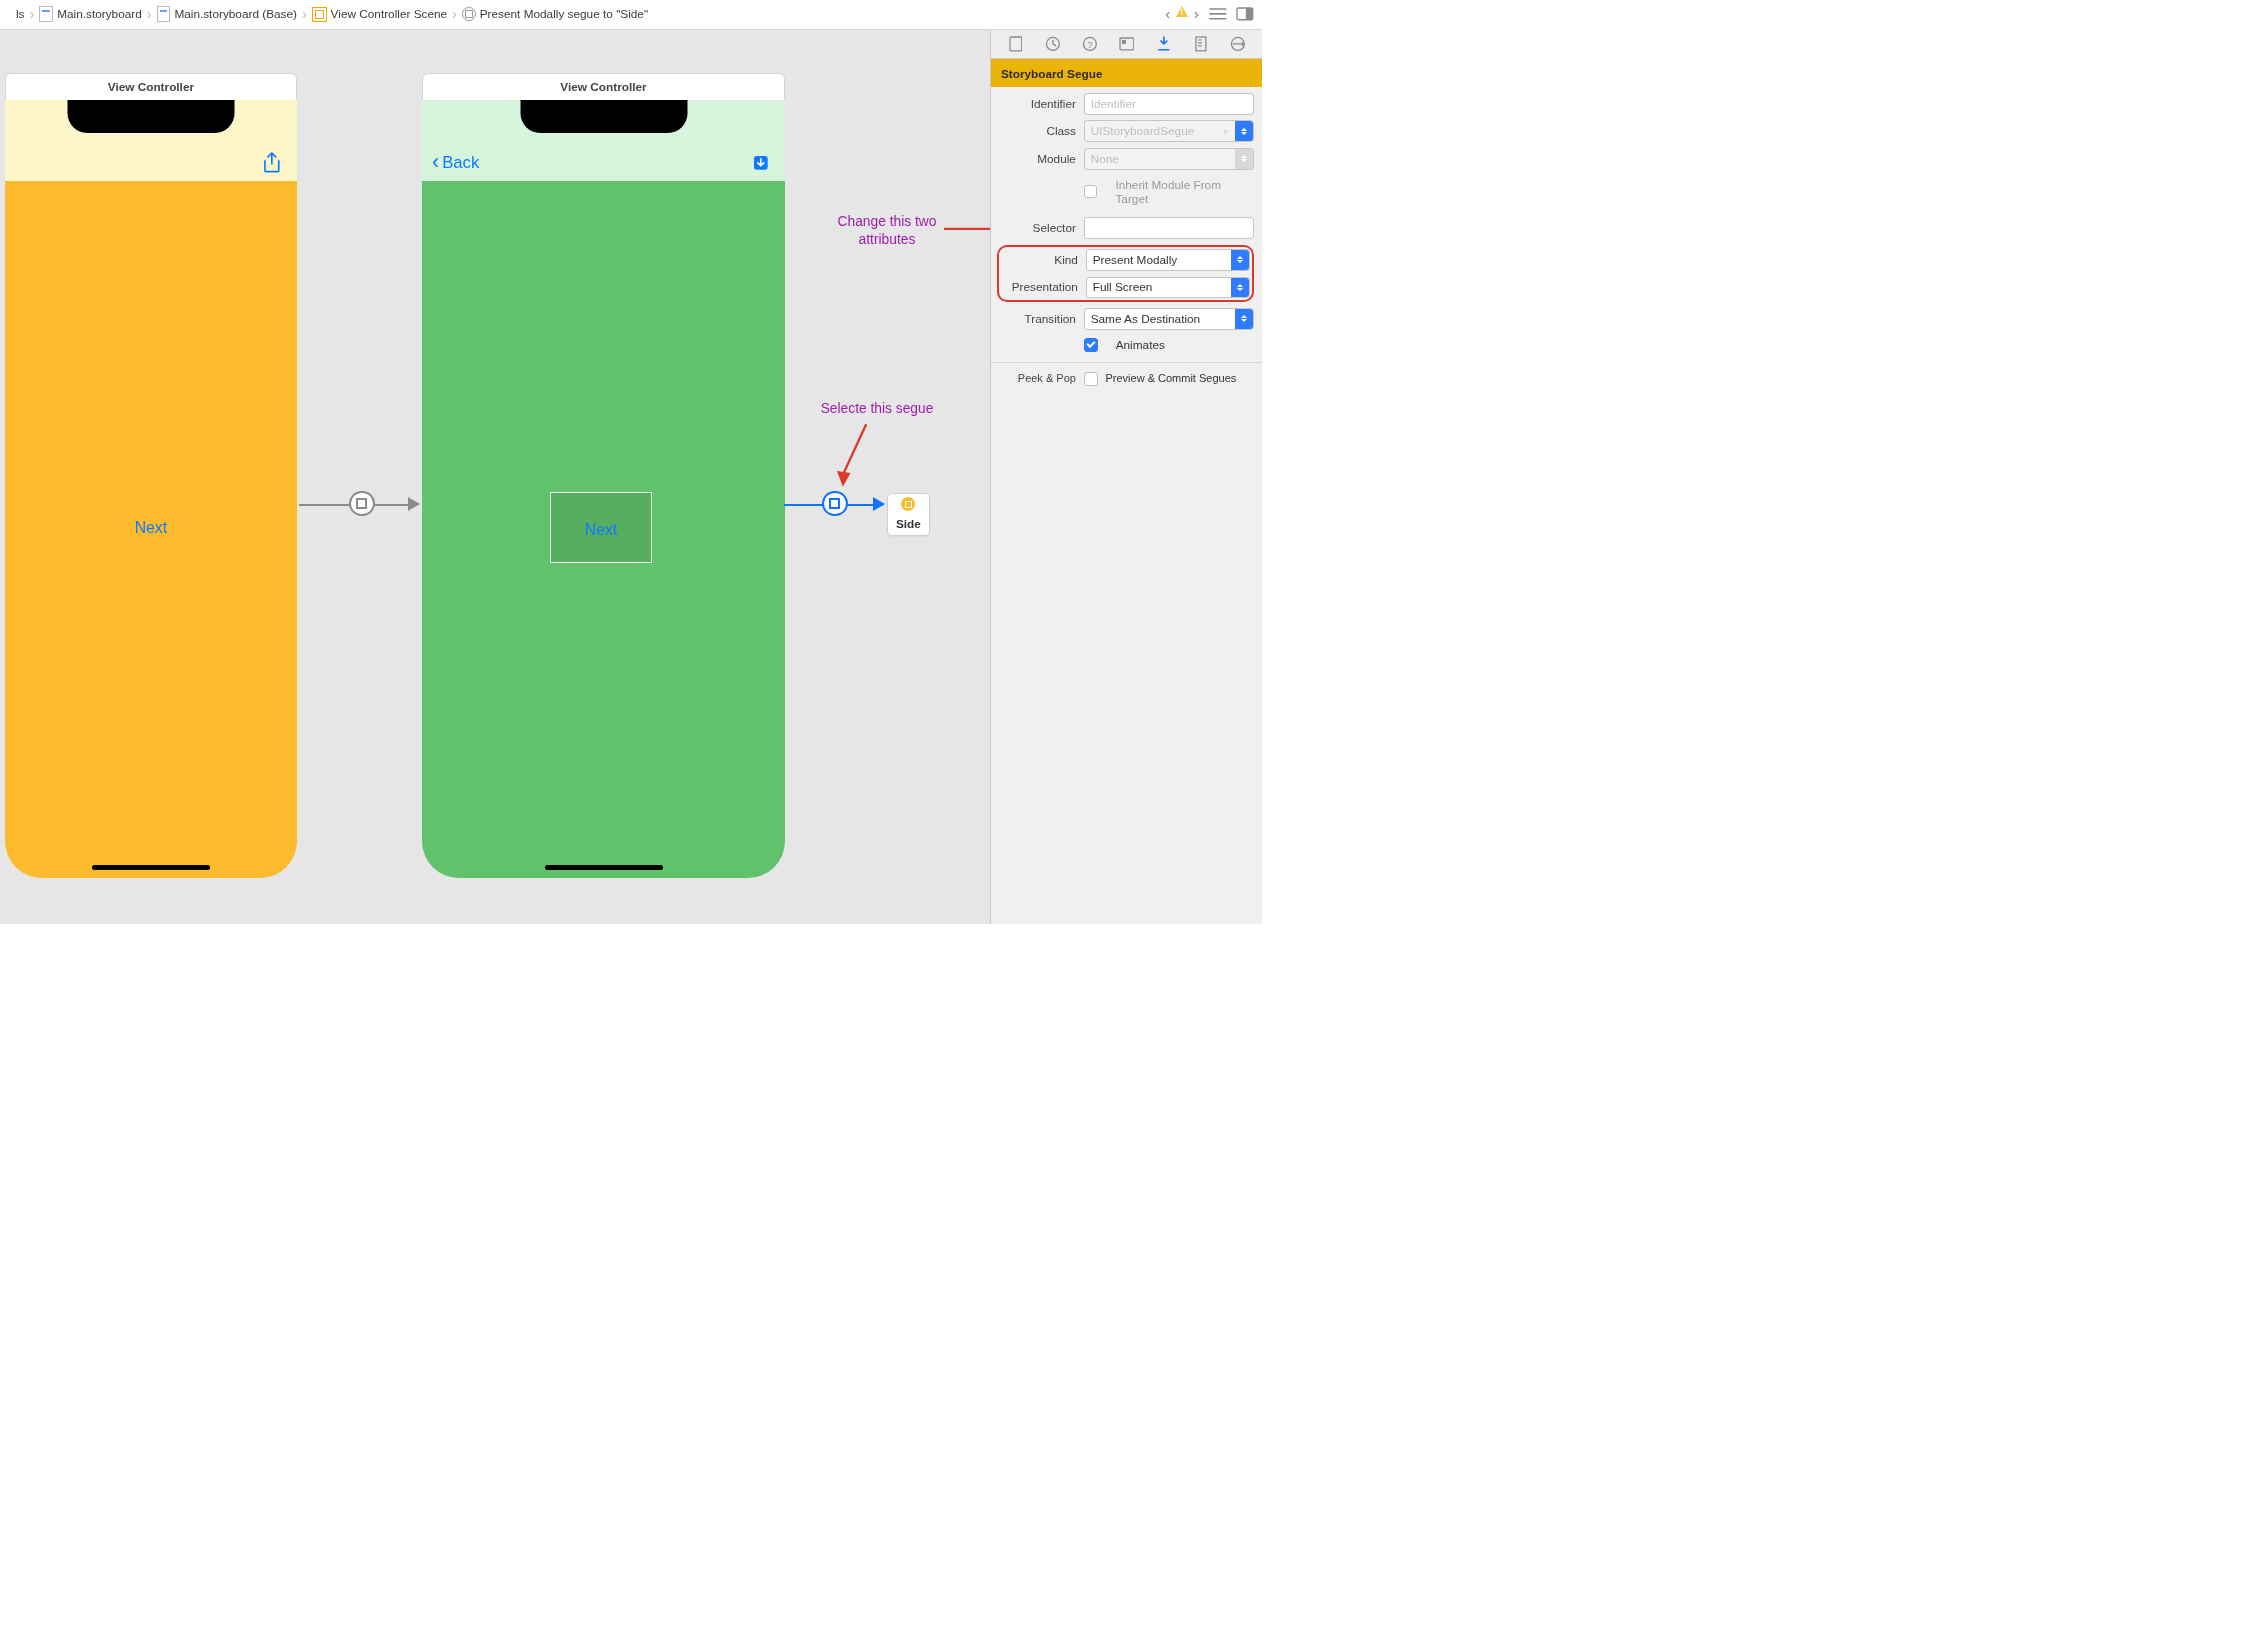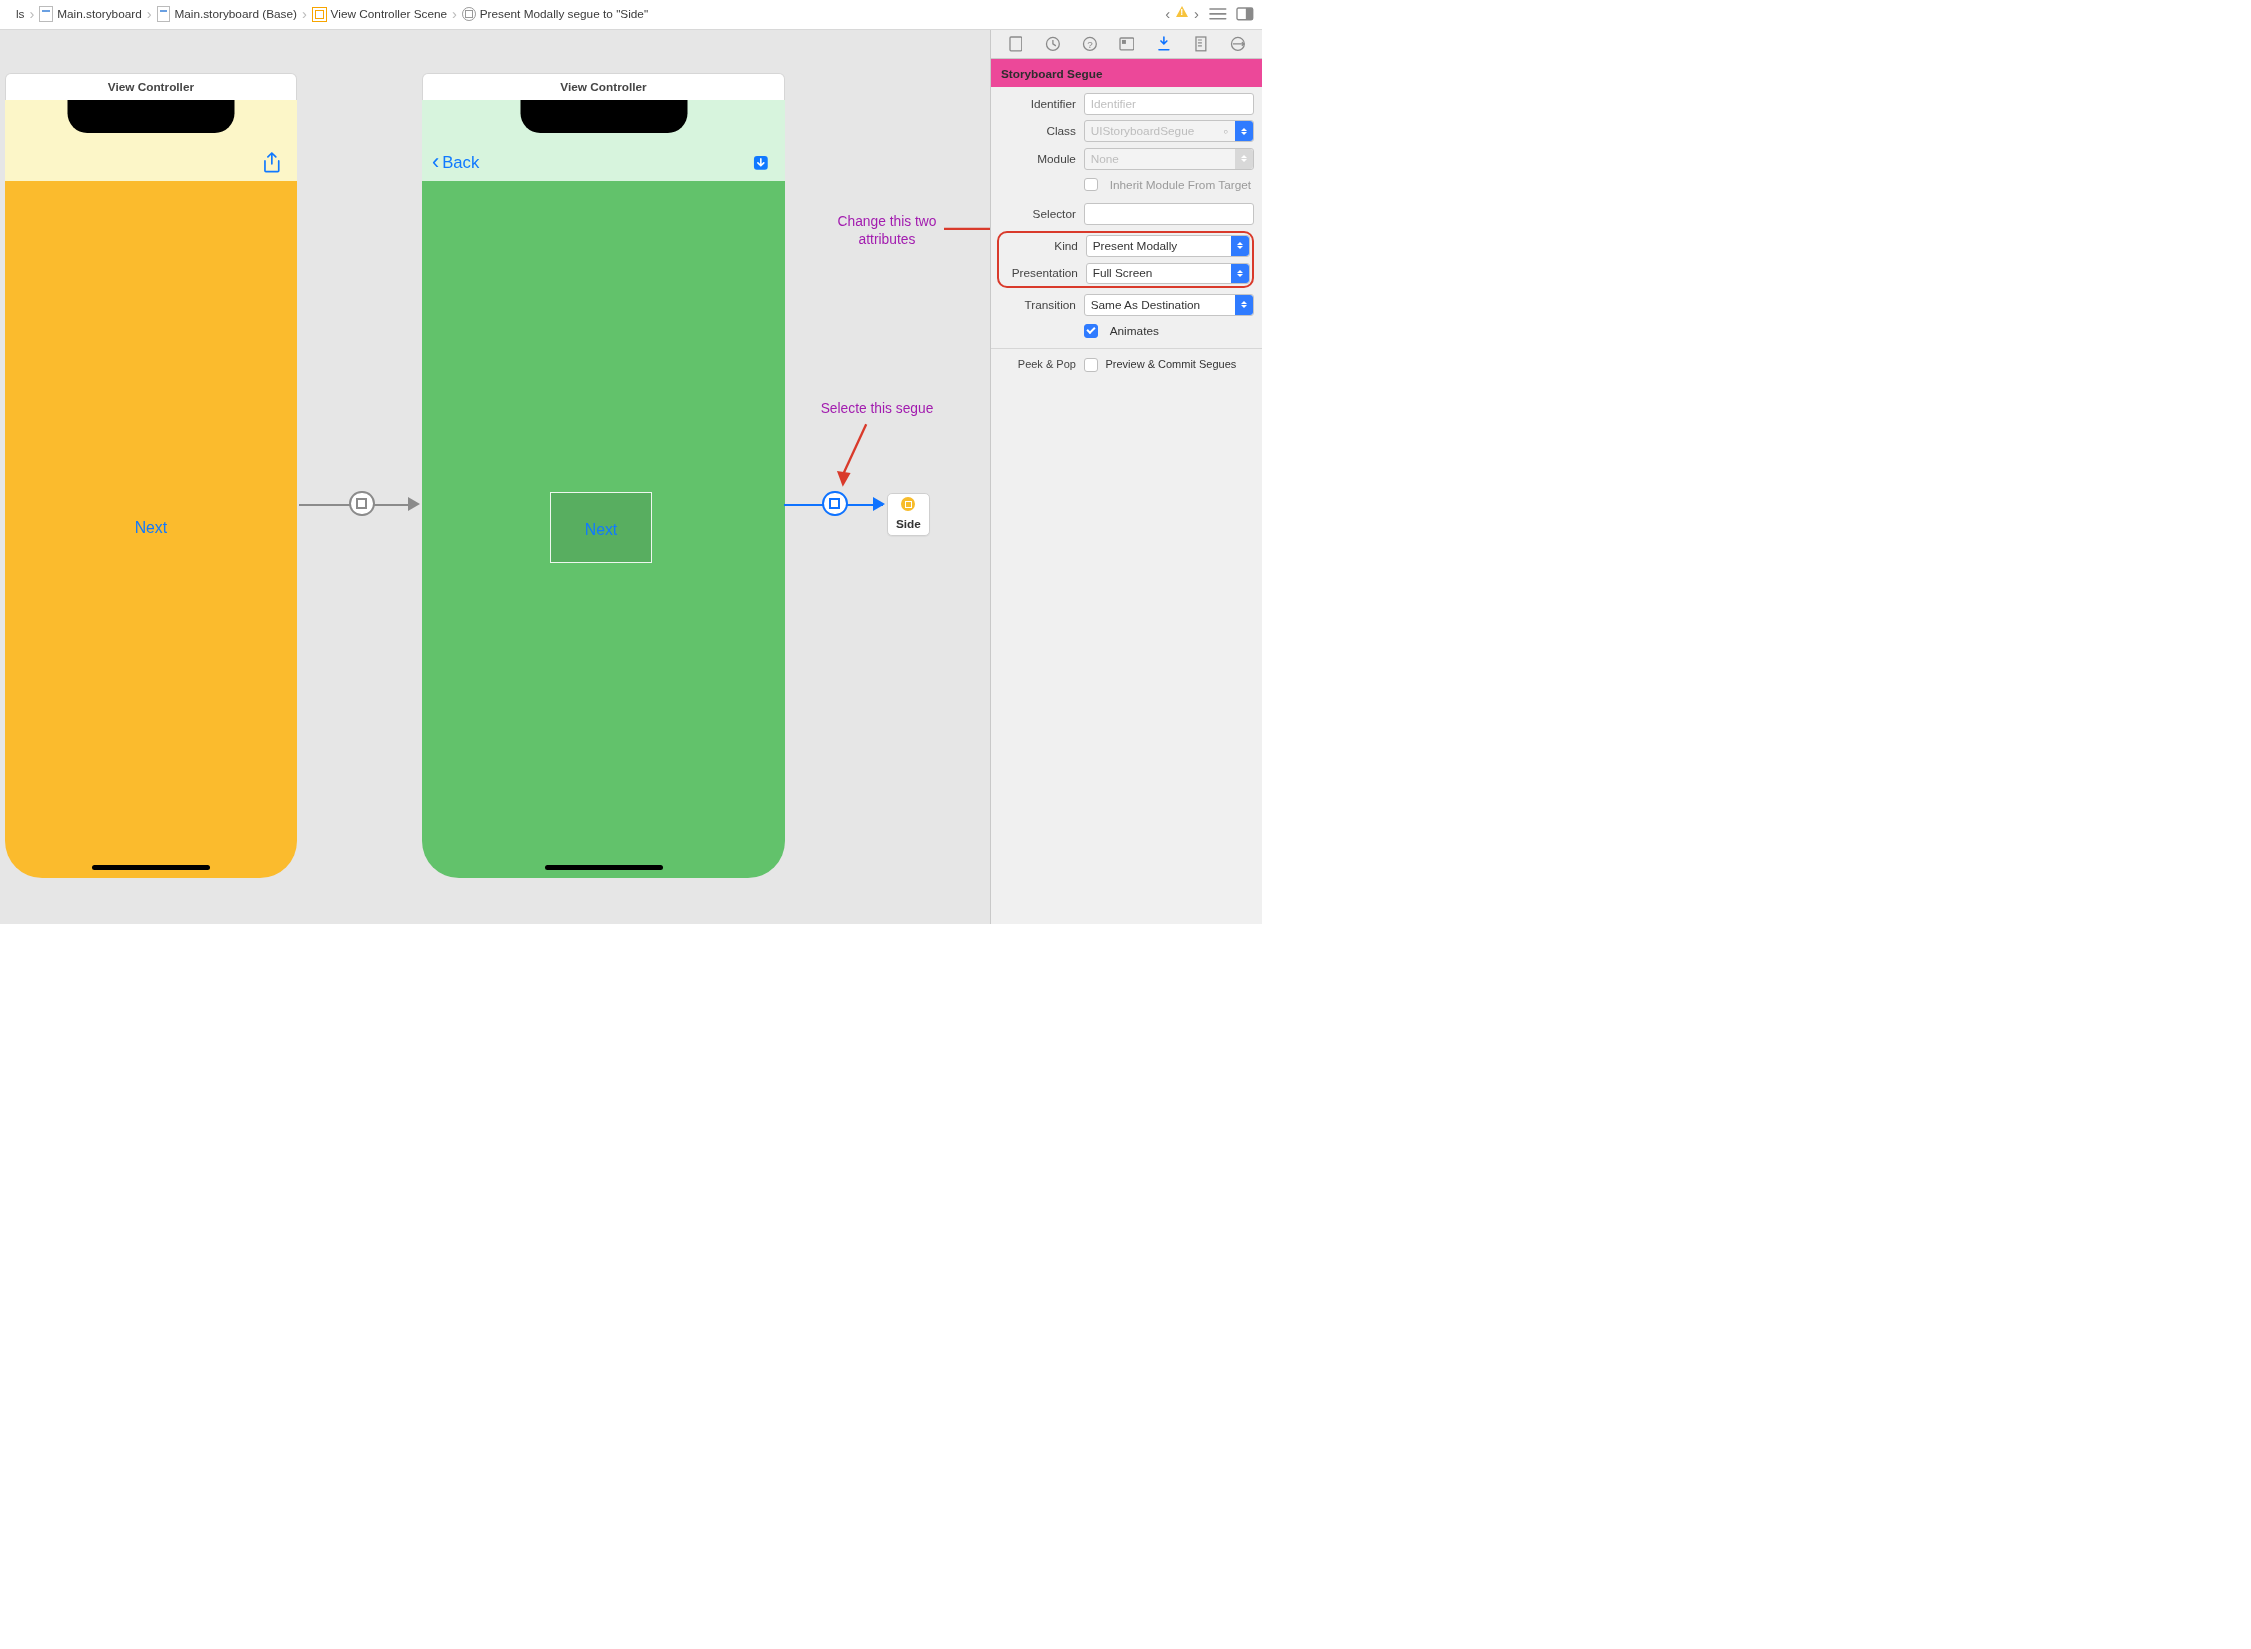--- a/index.html
+++ b/index.html
@@ -185,21 +185,21 @@
   .anno-arrow{position:absolute;}
 
   
   .insp-tabs{
     height:29.6px;border-bottom:1px solid #c9c9c9;background:#eee;
     display:flex;align-items:center;justify-content:space-around;padding:0 5.9px;
   }
   .insp-tab{width:21.7px;height:21.7px;display:flex;align-items:center;justify-content:center;color:#8a8a8a;}
   .insp-tab.active{color:#0f73ff;}
   .insp-section-title{
-    font-weight:700;font-size:11.8px;padding:7.9px 9.9px 5.9px;color:#2d2d2d;background:#ec4899;
+    font-weight:700;font-size:11.8px;padding:7.9px 9.9px 5.9px;color:#2d2d2d;background:#eab308;
   }
   .insp-body{padding:0 7.9px 11.8px;}
   .field-row{
     display:flex;align-items:center;gap:7.9px;margin-top:5.9px;
   }
   .field-row label{
     width:77px;text-align:right;font-size:11.8px;color:#444;
   }
   .field-input,.field-select{
     flex:1;height:21.7px;background:#fff;border:1px solid #c4c4c4;border-radius:3px;
@@ -218,21 +218,21 @@
   .field-select{padding-right:21.7px;}
   .field-select.disabled{background:#f3f3f3;color:#bdbdbd;}
   .field-select .extra-btn{
     position:absolute;right:19.7px;top:2px;width:15.8px;height:15.8px;border-radius:50%;
     display:flex;align-items:center;justify-content:center;color:#b4b4b4;font-size:13.8px;font-weight:700;
   }
   .redbox{
     border:2.5px solid #d93a2b;border-radius:10px;padding:2px;margin-left:-2px;
   }
   .check-row{
-    display:flex;align-items:center;gap:12px;margin-top:7.9px;margin-left:85px;font-size:11.8px;
+    display:flex;align-items:center;gap:18px;margin-top:7.9px;margin-left:85px;font-size:11.8px;
   }
   .chk{width:13.8px;height:13.8px;border:1px solid #bfbfbf;border-radius:3px;background:#fff;display:flex;align-items:center;justify-content:center;}
   .chk.on{background:#2f7bff;border-color:#2f7bff;}
   .chk.on::after{content:"";width:5.9px;height:3px;border-left:2px solid #fff;border-bottom:2px solid #fff;transform:rotate(-45deg);margin-top:-2px;}
   .insp-hr{border:none;border-top:1px solid #d6d6d6;margin:9.9px -7.9px;}
   .peek-row{display:flex;align-items:flex-start;gap:7.9px;font-size:11px;}
   .peek-row label{width:77px;text-align:right;color:#444;}
 </style>
 </head>
 <body>

